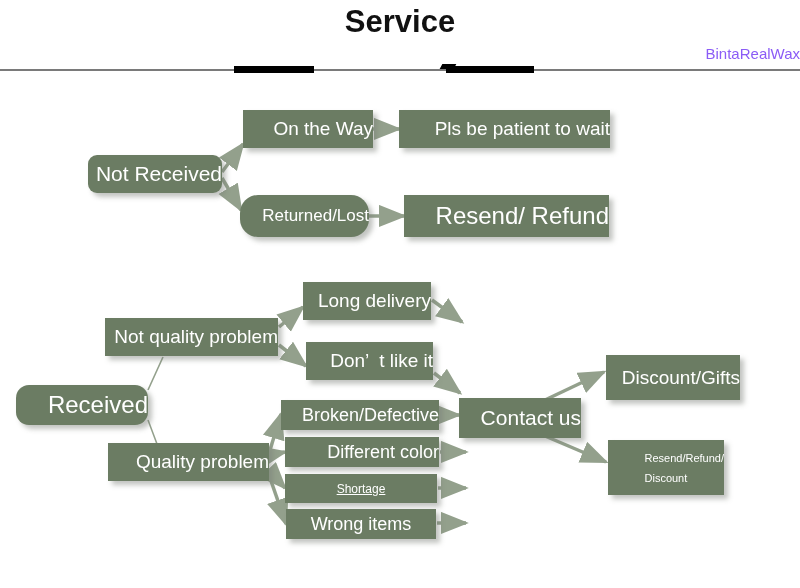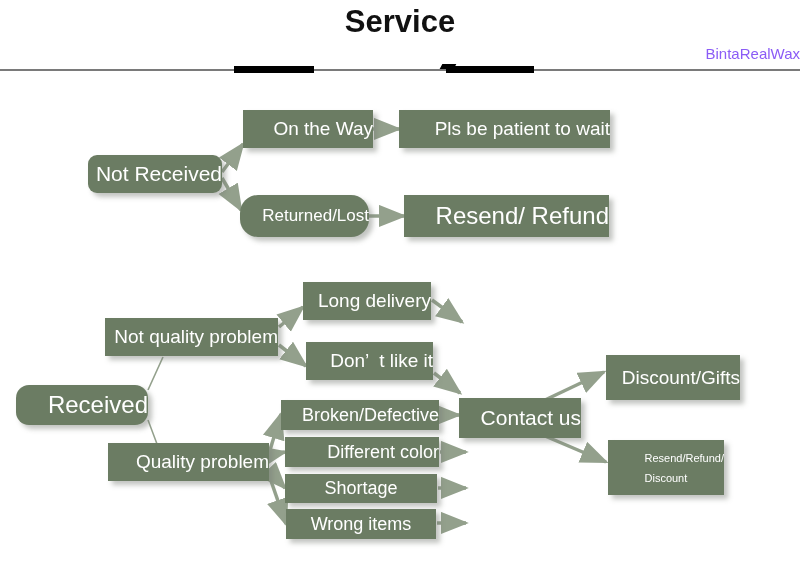--- a/index.html
+++ b/index.html
@@ -192,21 +192,21 @@
   </div>
 
   <div class="box left" style="left:281px; top:400px; width:158px; height:30px; font-size:18px;">
     <span>Broken/Defective</span>
   </div>
 
   <div class="box left" style="left:285px; top:437px; width:154px; height:30px; font-size:18px;">
     <span>Different color</span>
   </div>
 
-  <div class="box center" style="left:285px; top:474px; width:152px; height:29px; font-size:18px;">
+  <div class="box center" style="left:285px; top:474px; width:152px; height:29px; font-size:12px;text-decoration:underline;">
     <span>Shortage</span>
   </div>
 
   <div class="box center" style="left:286px; top:509px; width:150px; height:30px; font-size:18px;">
     <span>Wrong items</span>
   </div>
 
   <div class="box left" style="left:459px; top:398px; width:122px; height:40px; font-size:21px;">
     <span>Contact us</span>
   </div>

